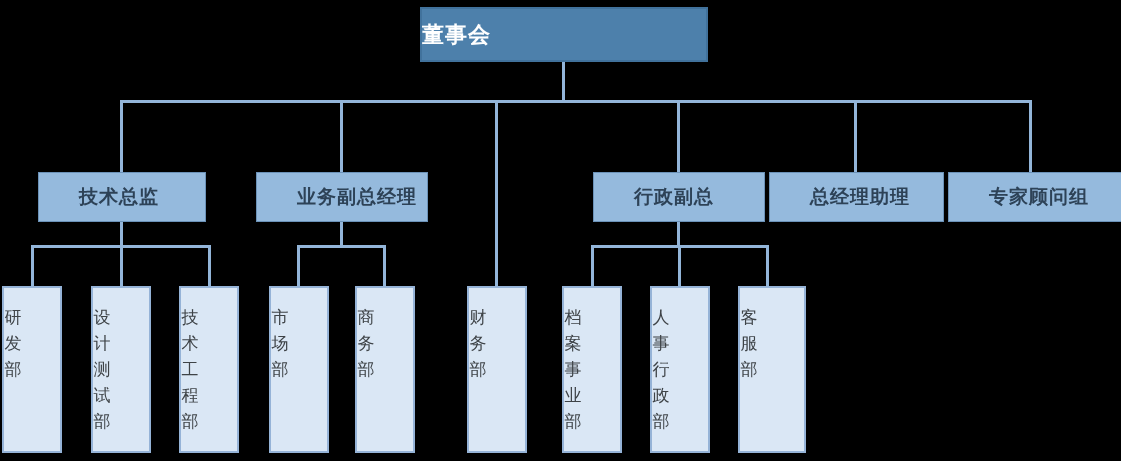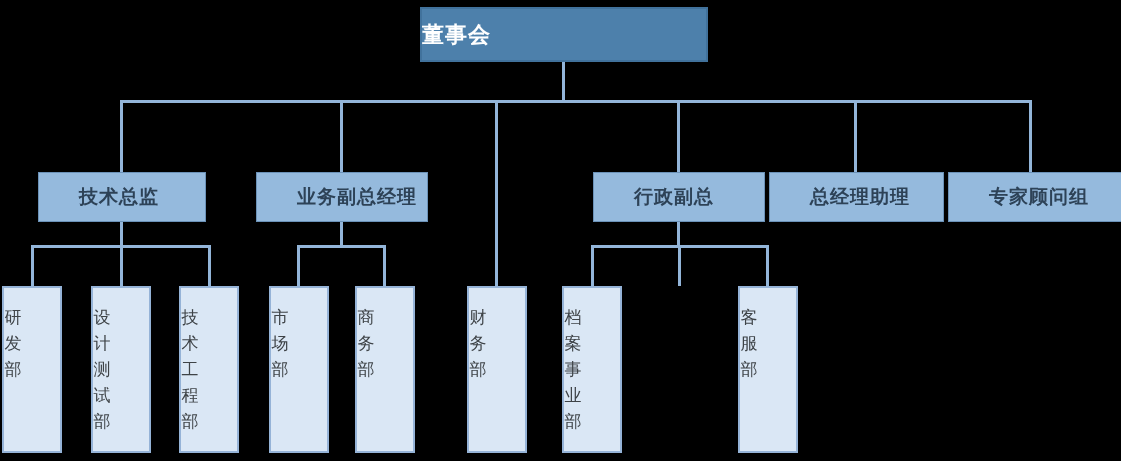--- a/index.html
+++ b/index.html
@@ -87,17 +87,20 @@
   </div>
   <div class="node l3" style="left:355px;top:286px;width:60px;height:167px">
     <span class="vlabel">商务部</span>
   </div>
   <div class="node l3" style="left:467px;top:286px;width:60px;height:167px">
     <span class="vlabel">财务部</span>
   </div>
   <div class="node l3" style="left:562px;top:286px;width:60px;height:167px">
     <span class="vlabel">档案事业部</span>
   </div>
-  <div class="node l3" style="left:738px;top:286px;width:60px;height:167px">
+  <div class="node l3" style="left:650px;top:286px;width:60px;height:167px">
+    <span class="vlabel">人事行政部</span>
+  </div>
+  <div class="node l3" style="left:738px;top:286px;width:68px;height:167px">
     <span class="vlabel">客服部</span>
   </div>
 
 </div>
 
 </body></html>

